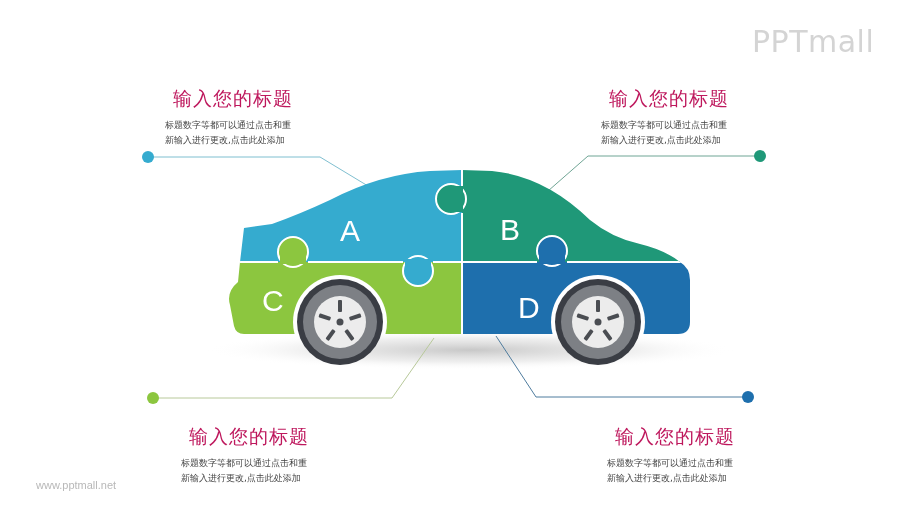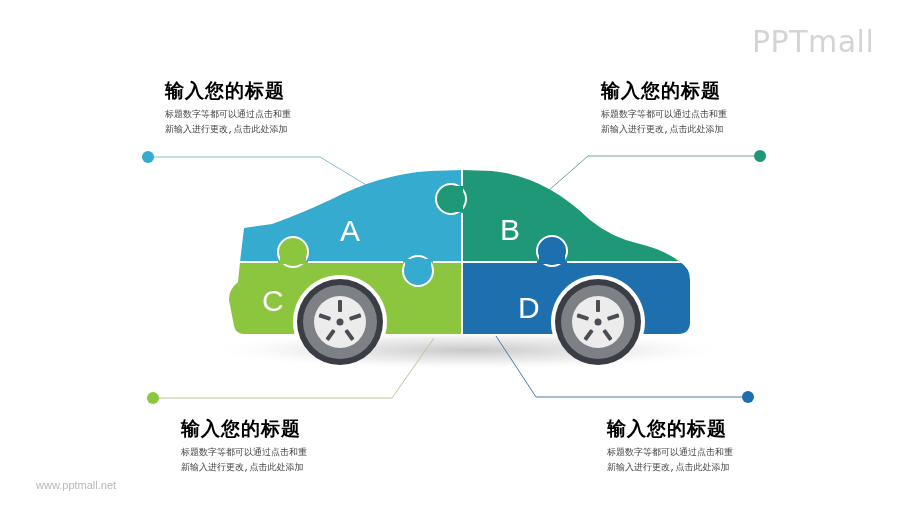--- a/index.html
+++ b/index.html
@@ -4,22 +4,22 @@
 <style>
   html, body { margin:0; padding:0; background:#ffffff; }
   body { width:900px; height:506px; position:relative; overflow:hidden;
          font-family:"DejaVu Sans","Liberation Sans",sans-serif; }
   .stage { position:absolute; left:0; top:0; width:900px; height:506px; }
   .logo { position:absolute; left:752px; top:24px; font-family:"DejaVu Sans","Liberation Sans",sans-serif;
           font-size:30px; color:#d4d4d4; letter-spacing:0.5px; font-weight:normal;text-align:right; }
   .website { position:absolute; left:36px; top:479px; font-size:11px; color:#b8b8b8;
              font-family:"Liberation Sans","DejaVu Sans",sans-serif; }
   .block { position:absolute; width:190px; }
-  .block .title { font-size:19px; font-weight:bold; color:#000000; letter-spacing:1px; line-height:24px; margin:0; }
-  .block .desc { font-size:9px; color:#444444; line-height:15px; margin-top:6px;font-family:Liberation Mono, monospace; }
+  .block .title { font-size:19px; font-weight:normal; color:#be185d; letter-spacing:1px; line-height:24px; margin:8px; }
+  .block .desc { font-size:9px; color:#444444; line-height:15px; margin-top:6px; }
   .block .desc div { white-space:nowrap; }
   svg.scene { position:absolute; left:0; top:0; }
   .letter { font-family:"Liberation Sans","DejaVu Sans",sans-serif; font-size:30px; fill:#ffffff; }
 </style>
 </head>
 <body>
 
 <div class="stage">
 
   <div class="logo">PPTmall</div>

